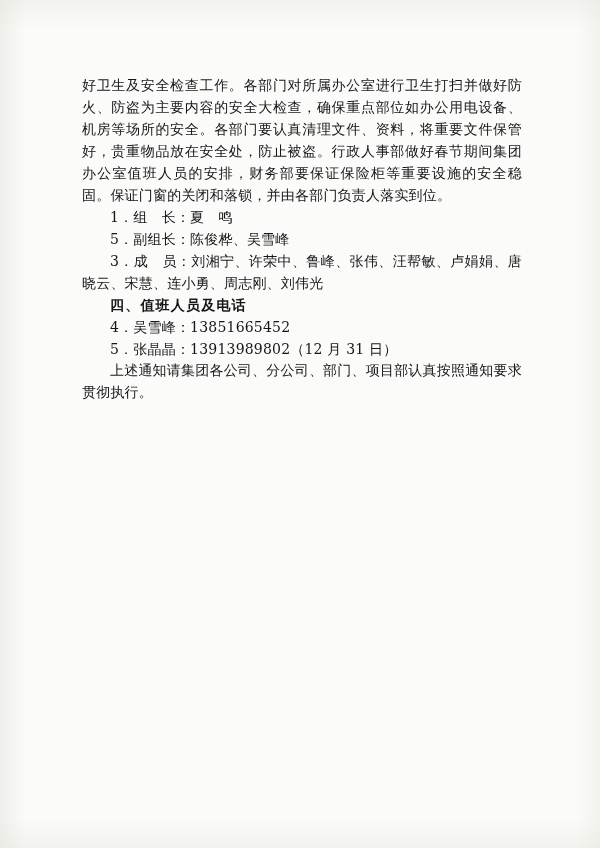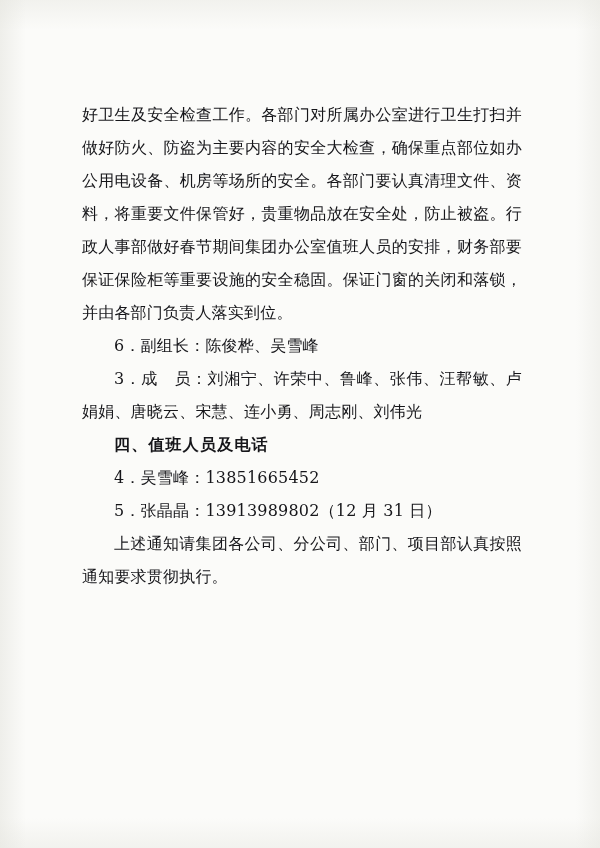--- a/index.html
+++ b/index.html
@@ -30,25 +30,24 @@
       linear-gradient(180deg, rgba(232,232,226,0.5) 0px, rgba(255,255,255,0) 30px),
       linear-gradient(270deg, rgba(230,230,224,0.45) 0px, rgba(255,255,255,0) 24px),
       linear-gradient(0deg, rgba(233,233,227,0.5) 0px, rgba(255,255,255,0) 30px);
     pointer-events: none;
   }
   #doc-body {
     position: absolute;
     left: 82px;
     top: 74px;
     width: 440px;
-    font-size: 16px;
-    line-height: 33px;
+    font-size: 14px;
+    line-height: 22px;
     color: #16161a;
     letter-spacing: 0.2px;
-    margin-top: 24px;
   }
   .para {
     margin: 0;
     text-align: justify;
     text-justify: inter-ideograph;
   }
   .para.body-flow {
     text-indent: 0;
   }
   .heading {
@@ -64,33 +63,35 @@
   .list-item.wrap {
     text-indent: 2em;
     text-align: justify;
     text-justify: inter-ideograph;
   }
   .indent-para {
     margin: 0;
     text-indent: 2em;
     text-align: justify;
     text-justify: inter-ideograph;
+    font-family: Liberation Mono, monospace;
   }
 </style>
 </head>
 <body>
 
 <div id="page">
   <div id="doc-body">
 
     <p class="para body-flow">好卫生及安全检查工作。各部门对所属办公室进行卫生打扫并做好防火、防盗为主要内容的安全大检查，确保重点部位如办公用电设备、机房等场所的安全。各部门要认真清理文件、资料，将重要文件保管好，贵重物品放在安全处，防止被盗。行政人事部做好春节期间集团办公室值班人员的安排，财务部要保证保险柜等重要设施的安全稳固。保证门窗的关闭和落锁，并由各部门负责人落实到位。</p>
 
 
+    <p class="list-item">1．组　长：夏　鸣</p>
 
-    <p class="list-item">6．副组长：陈俊桦、吴雪峰</p>
+    <p class="list-item">5．副组长：陈俊桦、吴雪峰</p>
 
     <p class="list-item wrap">3．成　员：刘湘宁、许荣中、鲁峰、张伟、汪帮敏、卢娟娟、唐晓云、宋慧、连小勇、周志刚、刘伟光</p>
 
     <p class="heading">四、值班人员及电话</p>
 
 
 
 
     <p class="list-item">4．吴雪峰：13851665452</p>
 

